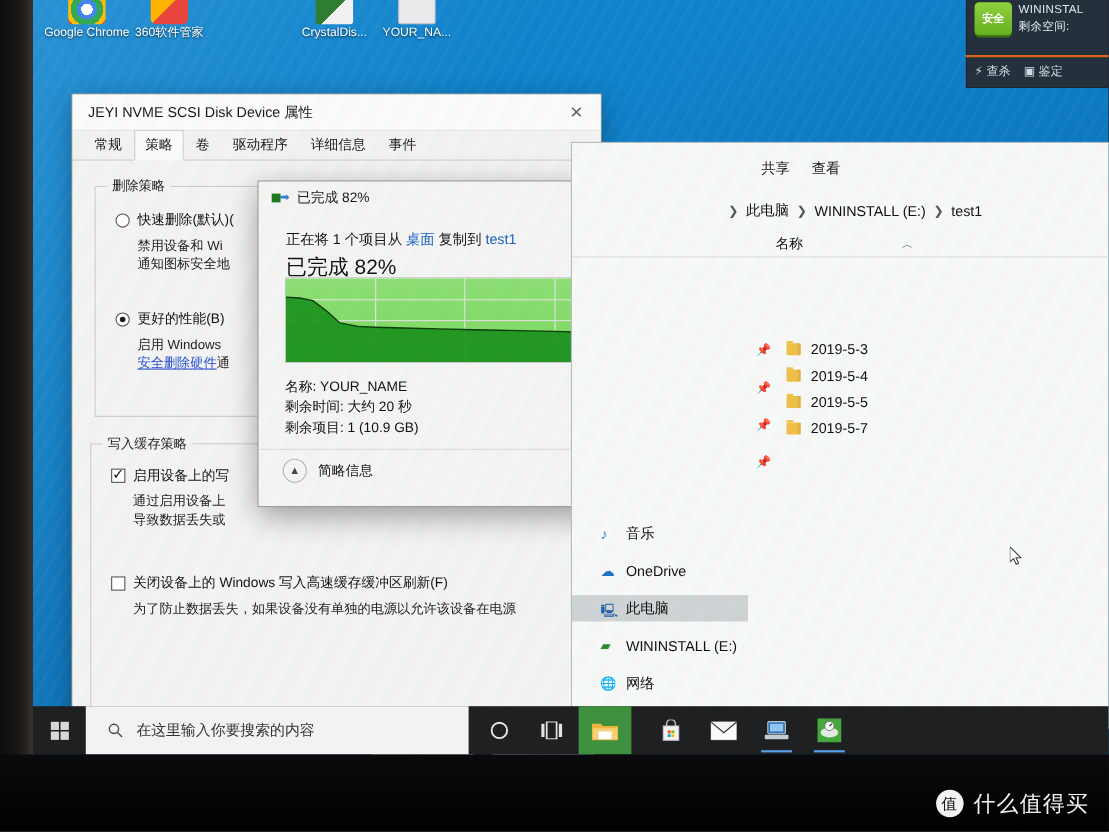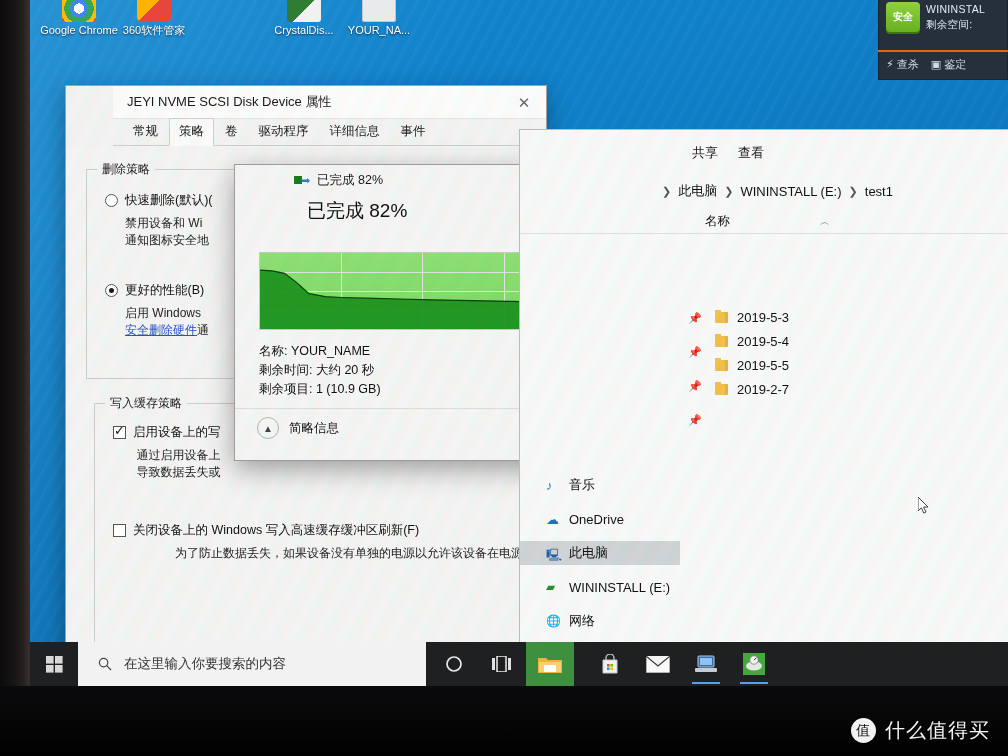--- a/index.html
+++ b/index.html
@@ -75,21 +75,21 @@
     background: linear-gradient(180deg,#8fd13f 0%,#66b01e 100%);
     color:#fff; font-size:10px; font-weight:bold; display:flex;
     align-items:center; justify-content:center; box-shadow:0 2px 0 #3d7410;
   }
   #gadget .g-txt { font-size:10.5px; line-height:15px; color:#e3ebf3; letter-spacing:.3px; }
   #gadget .g-rule { height:2px; background:#e0651c; margin:2px 0 0; }
   #gadget .g-bot { display:flex; gap:12px; padding:5px 8px; font-size:11px; }
   #gadget .g-bot span { display:flex; align-items:center; gap:3px; }
 
   
-  .win { position:absolute; background:#f0f0f0;padding-left:47px; }
+  .win { position:absolute; background:#f0f0f0; }
 
   
   #bgwin {
     left: 80px; top: 92px; width: 202px; height: 560px;
     background:#eceef0; box-shadow:0 0 0 1px #b4b7ba;
   }
   #bgwin .bw-tabrow { position:absolute; top:34px; left:0; width:100%; height:22px; border-bottom:1px solid #c9ccd0; }
   #bgwin .bw-tab { position:absolute; left:16px; top:2px; font-size:12px; color:#333; }
   #bgwin .bw-sel { position:absolute; left:0; top:78px; width:100%; height:20px; background:#c3c8d2; }
   #bgwin .bw-line { position:absolute; left:0; width:100%; height:1px; background:#d3d6d9; }
@@ -364,21 +364,21 @@
               <span class="radio"></span>
               <span class="opt-label">快速删除(默认)(</span>
             </div>
             <div class="opt-desc">
               <div>禁用设备和 Wi</div>
               <div>通知图标安全地</div>
             </div>
           </div>
         </div>
 
-        <div class="group" style="left:28px; top:256px; width:440px; height:258px;text-align:right;">
+        <div class="group" style="left:16px; top:256px; width:440px; height:258px;">
           <span class="legend">写入缓存策略</span>
 
           <div style="position:absolute; left:18px; top:20px;">
             <div class="check-row">
               <span class="cbox on"></span>
               <span class="opt-label">启用设备上的写</span>
             </div>
             <div class="opt-desc">
               <div>通过启用设备上</div>
               <div>导致数据丢失或</div>
@@ -409,20 +409,21 @@
             <i class="ar">➡</i>
           </span>
         <span class="cp-tt">已完成 82%</span>
         <span class="cp-ctl">
           <div>—</div>
           <div>▢</div>
           <div>✕</div>
         </span>
       </div>
 
+      <div class="cp-line1"><span>正在将 1 个项目从 </span><b>桌面</b><span> 复制到 </span><b>test1</b></div>
 
       <div class="cp-line2">已完成 82%</div>
 
       <div class="cp-actions">
         <div>❙❙</div>
         <div>✕</div>
       </div>
 
       <div id="graph">
         <div class="fill-light" id="graph-fill" style="width: 82%;"></div>
@@ -486,21 +487,21 @@
       <div class="frow" style="top:204px;">
         <span class="folder-ico"></span>
         <span>2019-5-4</span>
       </div>
       <div class="frow" style="top:228px;">
         <span class="folder-ico"></span>
         <span>2019-5-5</span>
       </div>
       <div class="frow" style="top:252px;">
         <span class="folder-ico"></span>
-        <span>2019-2-7</span>
+        <span>2019-5-7</span>
       </div>
 
       <div class="navpane">
         <div class="navitem" style="top:239px;">
           <span class="ni" style="color:#2b7fd4;font-size:13px;">♪</span>
           <span>音乐</span>
         </div>
         <div class="navitem" style="top:273px;">
           <span class="ni" style="color:#1f6fc4;font-size:13px;">☁</span>
           <span>OneDrive</span>

